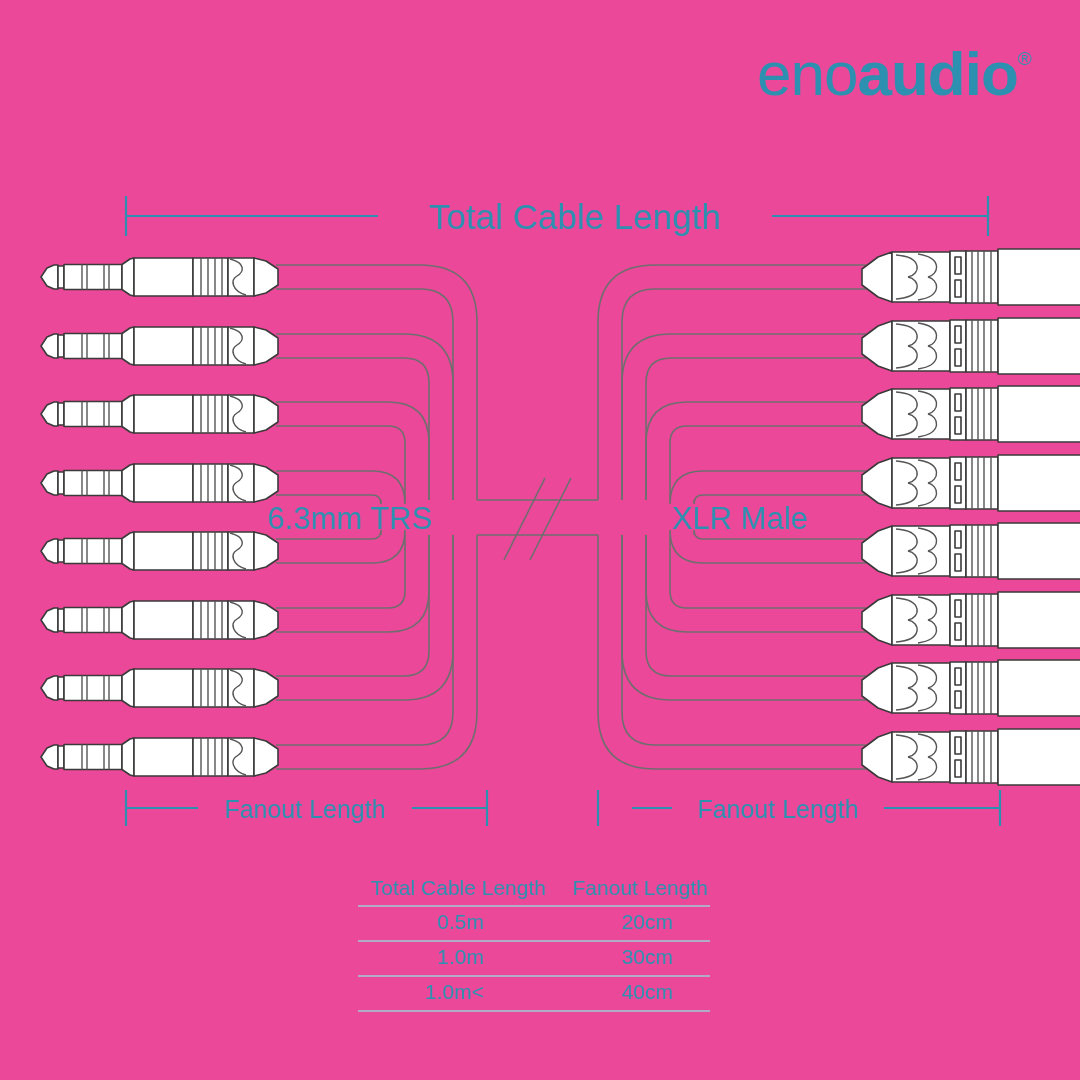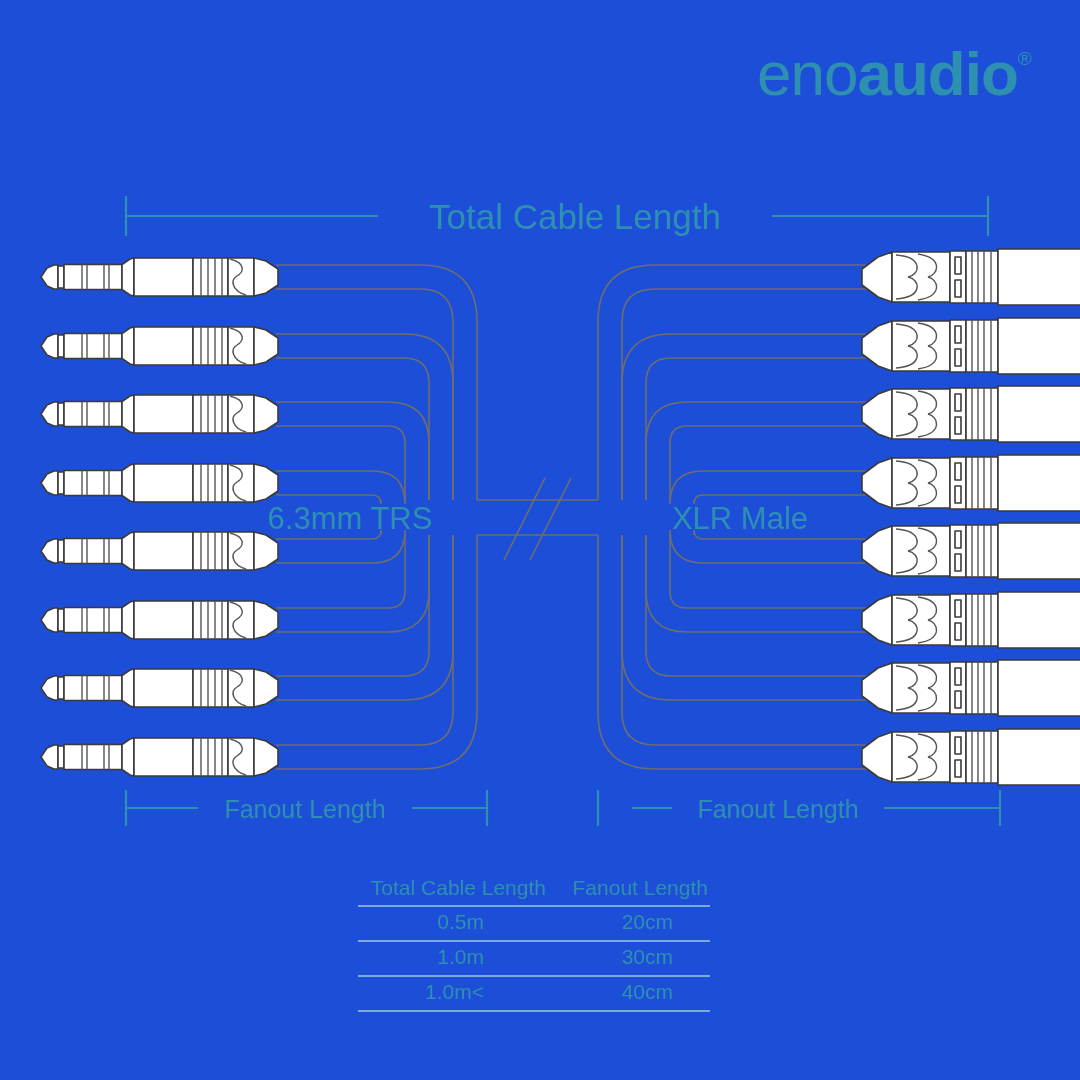--- a/index.html
+++ b/index.html
@@ -9,21 +9,21 @@
     background: #ffffff;
   }
   body {
     font-family: "Liberation Sans", sans-serif;
     -webkit-font-smoothing: antialiased;
   }
   #page {
     position: relative;
     width: 1080px;
     height: 1080px;
-    background: #1d4ed8;
+    background: #ec4899;
     overflow: hidden;
   }
   #diagram {
     position: absolute;
     left: 0;
     top: 0;
     width: 1080px;
     height: 1080px;
     display: block;
   }

